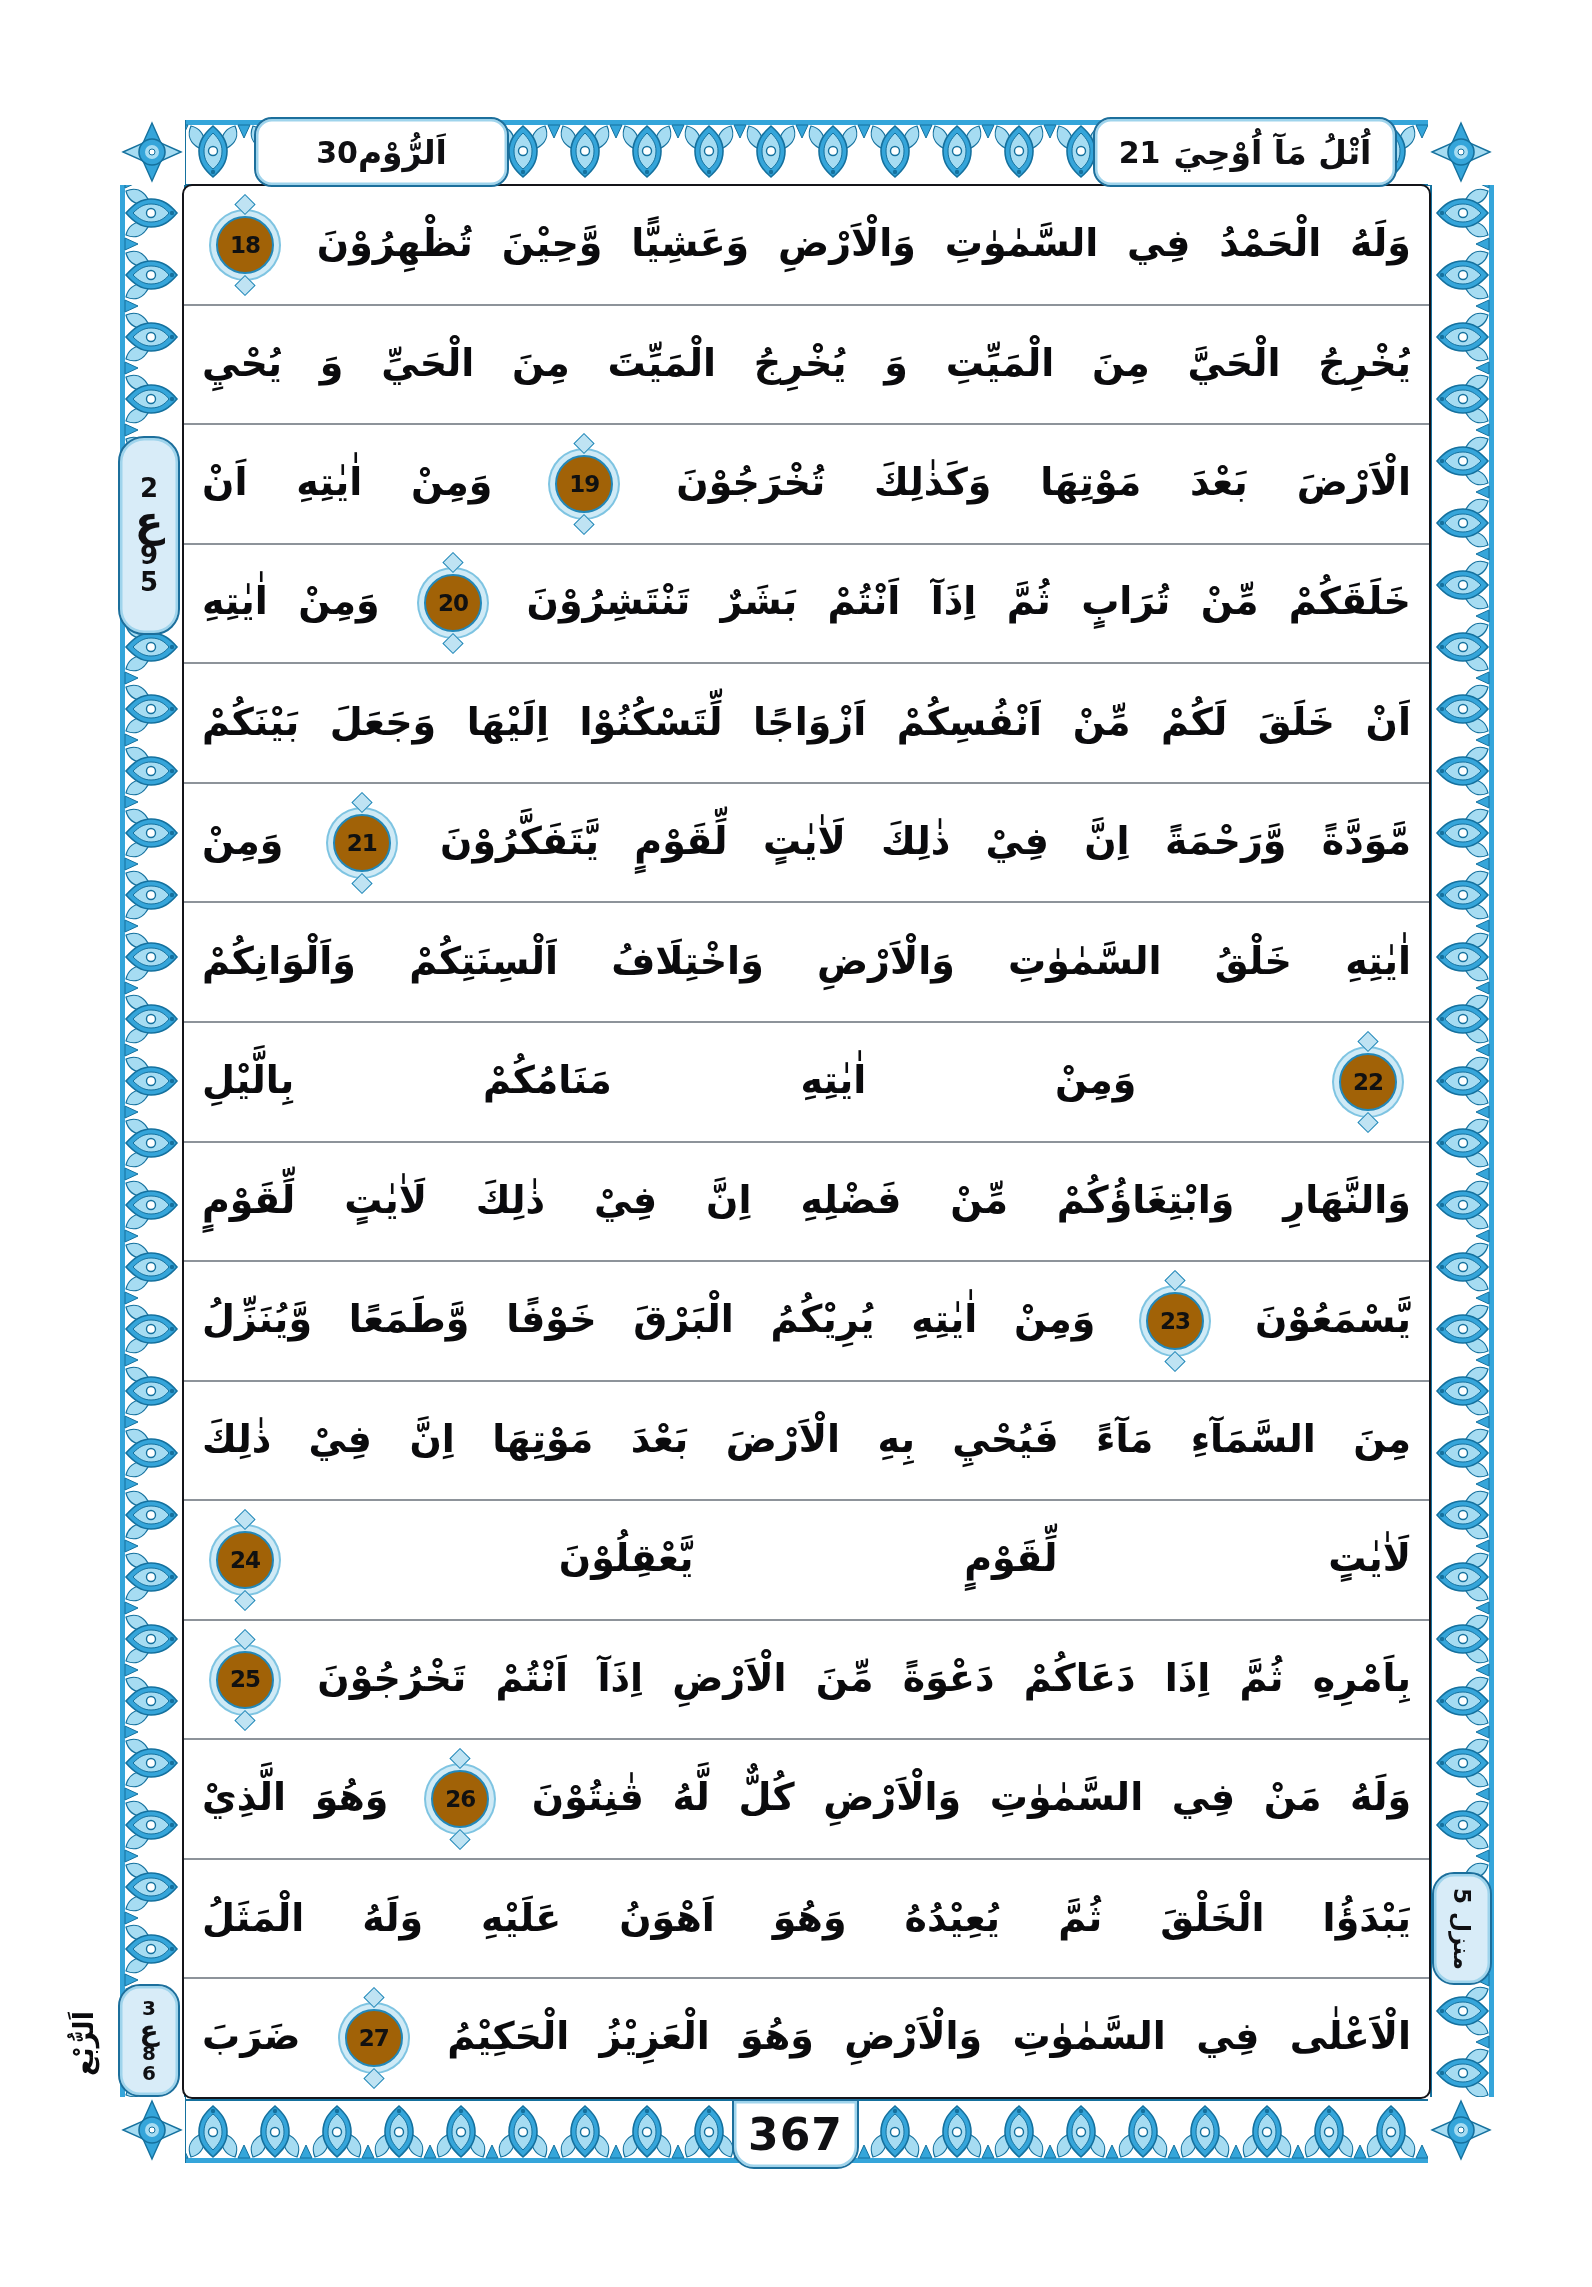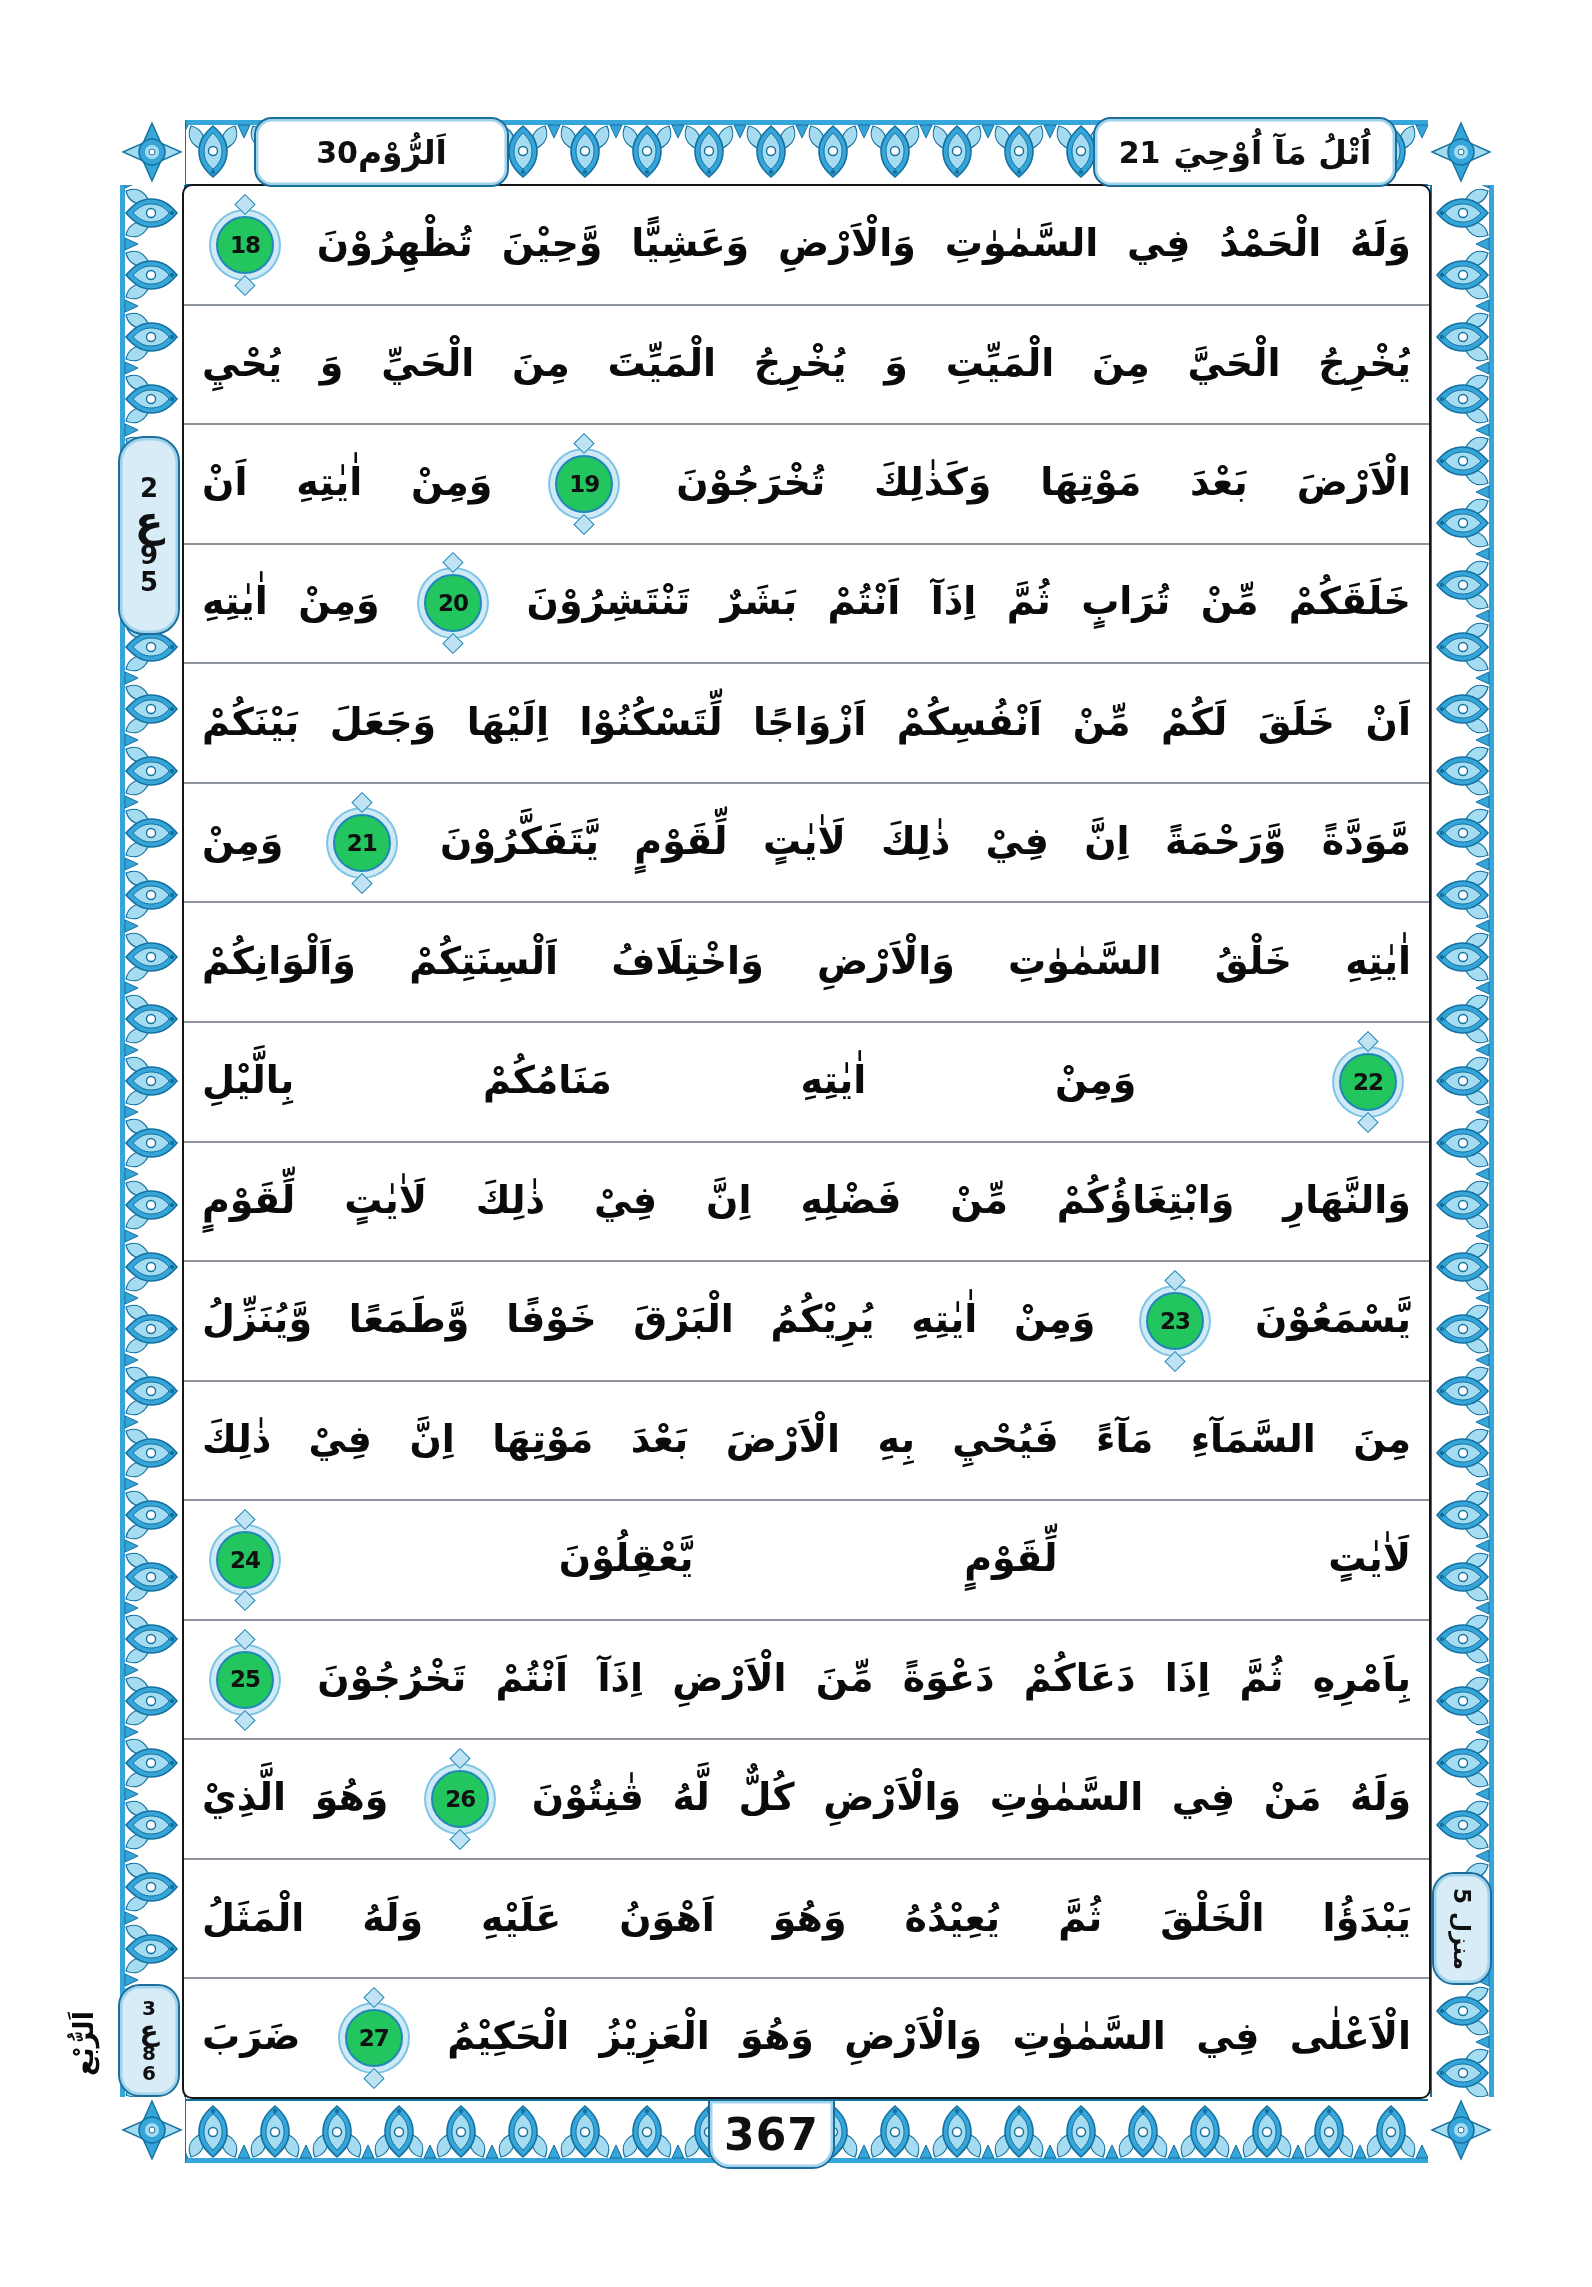--- a/index.html
+++ b/index.html
@@ -27,21 +27,21 @@
     background:#ffffff;border:2.5px solid #141419;border-radius:10px;z-index:4;
     display:flex;flex-direction:column;overflow:hidden;box-sizing:border-box;}
   .row{flex:1;border-bottom:2px solid #8d939a;display:flex;align-items:center;overflow:hidden;}
   .row:last-child{border-bottom:none;}
   .ayah-text{margin:0;width:100%;padding:0 18px;box-sizing:border-box;
     font-family:"DejaVu Sans",sans-serif;font-weight:700;font-size:38px;color:#0b0b0d;
     text-align:justify;text-align-last:justify;line-height:1.05;}
 
   
   .medallion{display:inline-flex;align-items:center;justify-content:center;
-    width:54px;height:54px;border-radius:50%;background:#22c55e;
+    width:54px;height:54px;border-radius:50%;background:#a16207;
     border:2.5px solid #2287b8;box-shadow:0 0 0 5px #cfeaf6,0 0 0 7px #7ec4e2;
     margin:0 14px;vertical-align:middle;position:relative;}
   .medallion .num{font-size:23px;font-weight:700;color:#111;letter-spacing:-1px;}
   .medallion::before,.medallion::after{content:"";position:absolute;left:50%;
     width:13px;height:13px;background:#bfe3f3;border:1.5px solid #2287b8;
     transform:translateX(-50%) rotate(45deg);}
   .medallion::before{top:-21px;}
   .medallion::after{bottom:-21px;}
 
   
@@ -56,21 +56,21 @@
   .side-tab{background:#d8ecf8;flex-direction:column;}
   .ruku-top{left:118px;top:436px;width:62px;height:199px;border-radius:26px;}
   .ruku-bottom{left:118px;top:1984px;width:62px;height:113px;border-radius:22px;}
   .ruku-top .rk{font-size:26px;font-weight:700;line-height:1.05;}
   .ruku-top .rk.ain{font-size:42px;line-height:.95;}
   .ruku-bottom .rk{font-size:20px;font-weight:700;line-height:1.0;}
   .ruku-bottom .rk.ain{font-size:28px;line-height:.9;}
   .manzil-tab{left:1432px;top:1872px;width:60px;height:113px;border-radius:22px;}
   .manzil-tab .vtext{transform:rotate(90deg);white-space:nowrap;font-size:23px;font-weight:700;}
 
-  .page-num-tab{left:708px;top:2099px;width:127px;height:70px;border-radius:0 0 22px 22px;}
+  .page-num-tab{left:732px;top:2099px;width:127px;height:70px;border-radius:0 0 22px 22px;}
   .page-num-tab .pg{font-size:44px;font-weight:700;letter-spacing:1px;}
 
   .quarter-note{position:absolute;left:58px;top:1988px;width:50px;height:111px;z-index:5;
     display:flex;align-items:center;justify-content:center;}
   .quarter-note span{transform:rotate(-90deg);white-space:nowrap;font-size:27px;font-weight:700;color:#0b0b0d;}
 </style>
 </head>
 <body>
 
 <svg width="0" height="0" style="position:absolute" aria-hidden="true">

